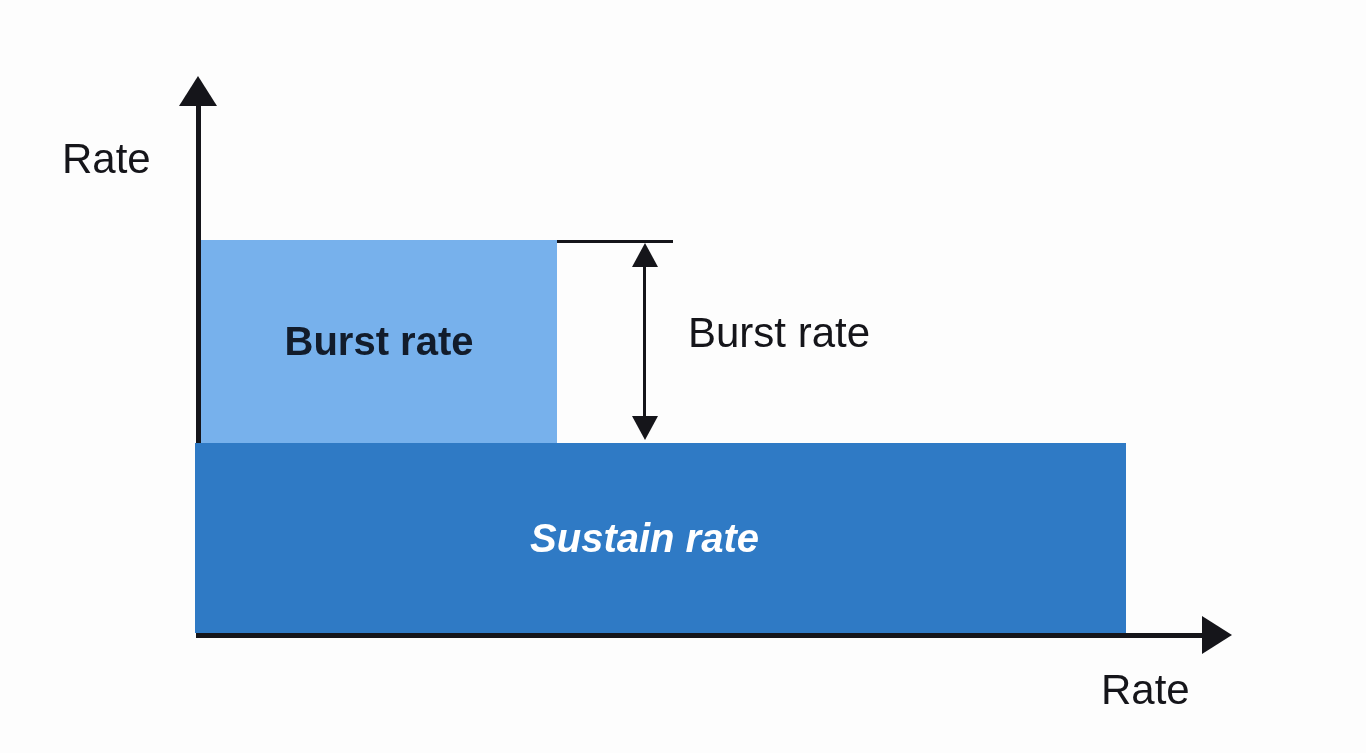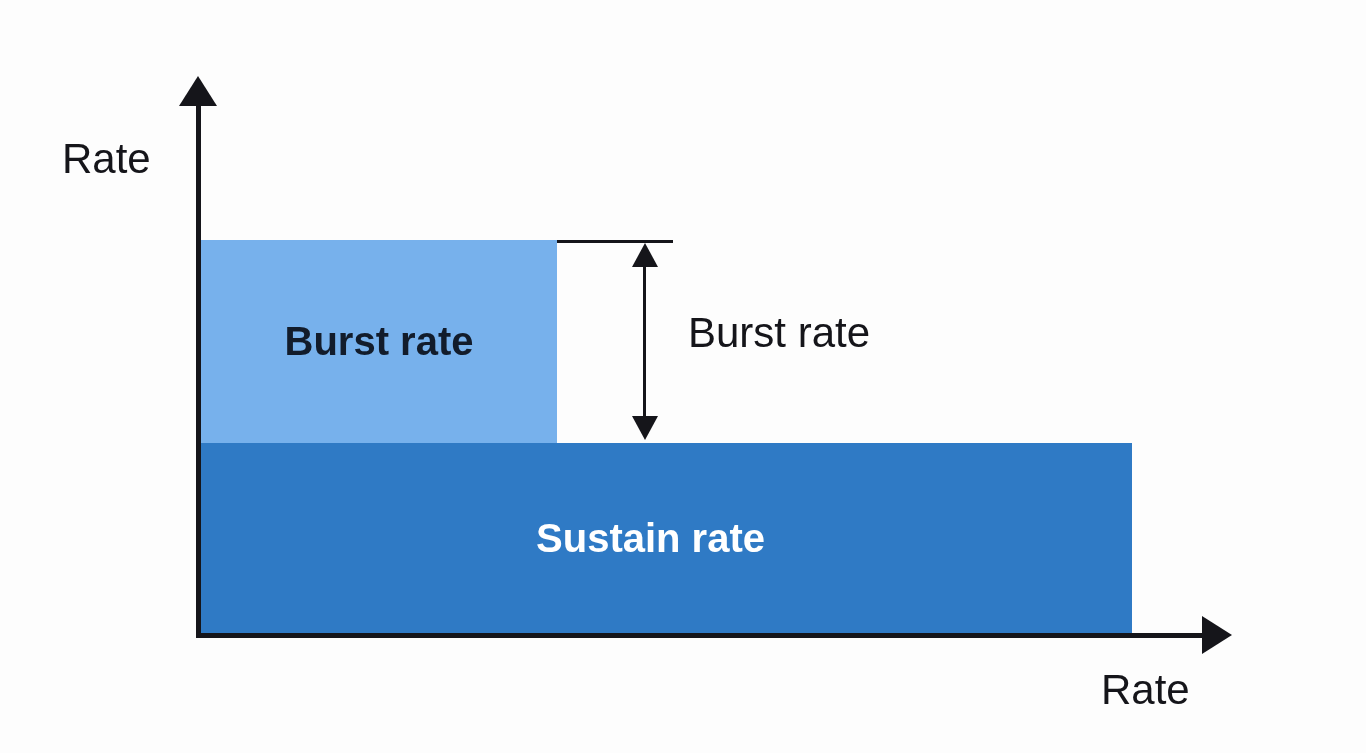--- a/index.html
+++ b/index.html
@@ -71,24 +71,25 @@
     font-weight: 700;
     white-space: nowrap;
   }
   .burst-bar {
     left: 201px; top: 240px;
     width: 356px; height: 203px;
     background: var(--burst-fill);
     color: var(--burst-label-text);
   }
   .sustain-bar {
-    left: 201px; top: 443px;
+    left: 195px; top: 443px;
     width: 931px; height: 190px;
     background: var(--sustain-fill);
     color: var(--sustain-label-text);
+    font-style: italic;
   }
   .sustain-bar span { margin-right: 32px; }
   
   .tick-line {
     position: absolute;
     left: 557px; top: 240px;
     width: 116px; height: 3px;
     background: var(--axis);
   }
   .delta-arrow {

